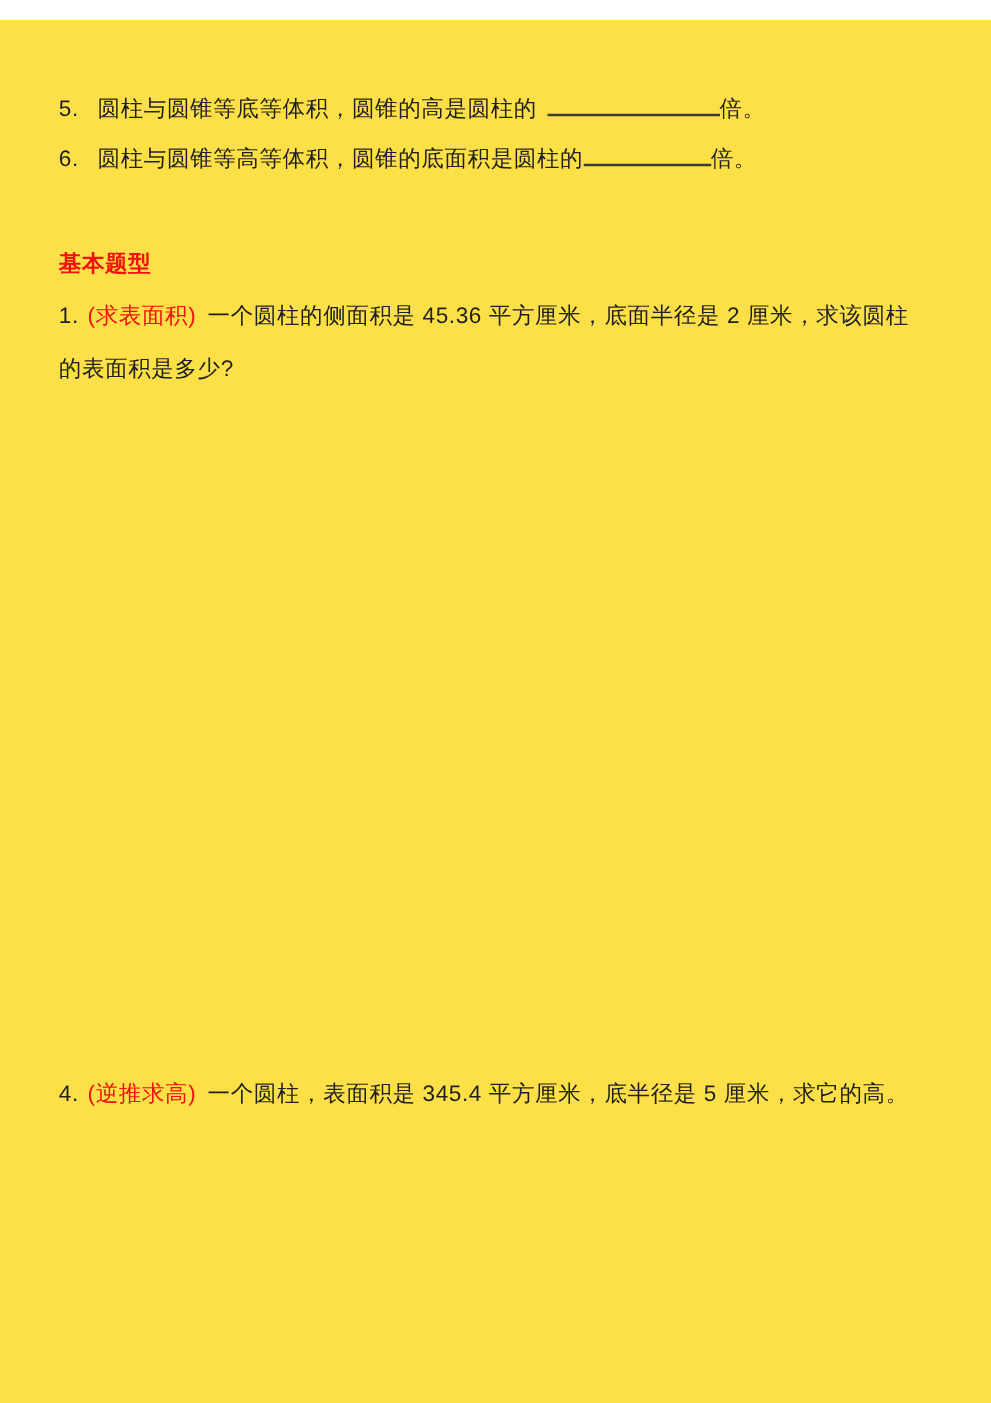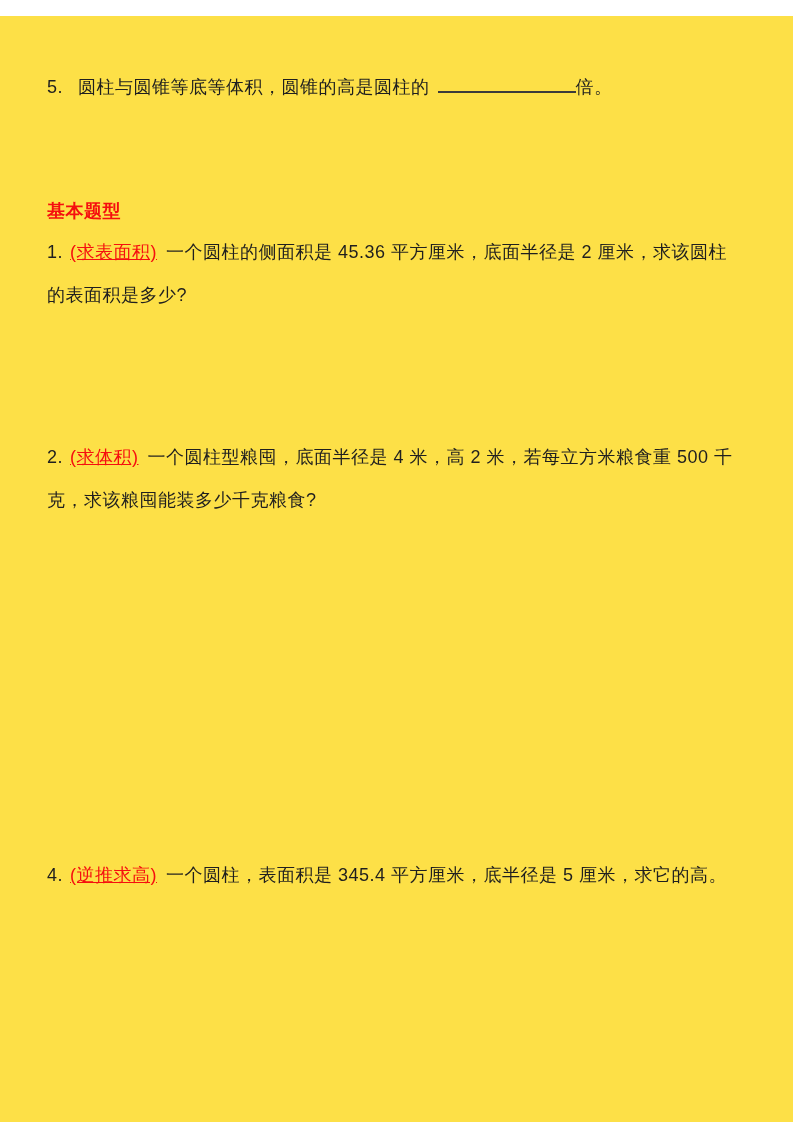--- a/index.html
+++ b/index.html
@@ -30,21 +30,20 @@
     margin-right: 7px;
   }
   .fill-num {
     margin-right: 15px;
   }
   .red {
     color: #f50f0f;
   }
   .label {
     margin-right: 9px;
-    text-decoration: underline;
   }
   .heading {
     font-weight: bold;
     color: #f50f0f;
     font-size: 18px;
   }
   .blank {
     display: inline-block;
     height: 18px;
     border-bottom: 2px solid #3b3b3b;
@@ -56,36 +55,33 @@
 </style>
 </head>
 <body>
 
 <div class="page">
 
   <div class="abs-line" style="top:50px;">
     <span class="num fill-num">5.</span><span>圆柱与圆锥等底等体积，圆锥的高是圆柱的</span><span class="blank blank-5"></span><span>倍。</span>
   </div>
 
+  <div class="abs-line" style="top:90px;">
+    <span class="num fill-num">6.</span><span>圆柱与圆锥等高等体积，圆锥的底面积是圆柱的</span><span class="blank blank-6"></span><span>倍。</span>
+  </div>
 
   <div class="abs-line heading" style="top:174px;">基本题型</div>
 
   <div class="abs-line problem" style="top:215px;">
     <div class="line">
       <span class="num">1.</span><span class="red label">(求表面积)</span><span>一个圆柱的侧面积是 45.36 平方厘米，底面半径是 2 厘米，求该圆柱</span>
     </div>
     <div class="line">的表面积是多少?</div>
   </div>
 
-  <div class="abs-line problem" style="top:420px;">
-    <div class="line">
-      <span class="num">2.</span><span class="red label">(求体积)</span><span>一个圆柱型粮囤，底面半径是 4 米，高 2 米，若每立方米粮食重 500 千</span>
-    </div>
-    <div class="line">克，求该粮囤能装多少千克粮食?</div>
-  </div>
 
   <div class="abs-line problem" style="top:629px;">
   </div>
 
   <div class="abs-line problem" style="top:838px;">
     <div class="line">
       <span class="num">4.</span><span class="red label">(逆推求高)</span><span>一个圆柱，表面积是 345.4 平方厘米，底半径是 5 厘米，求它的高。</span>
     </div>
   </div>
 

